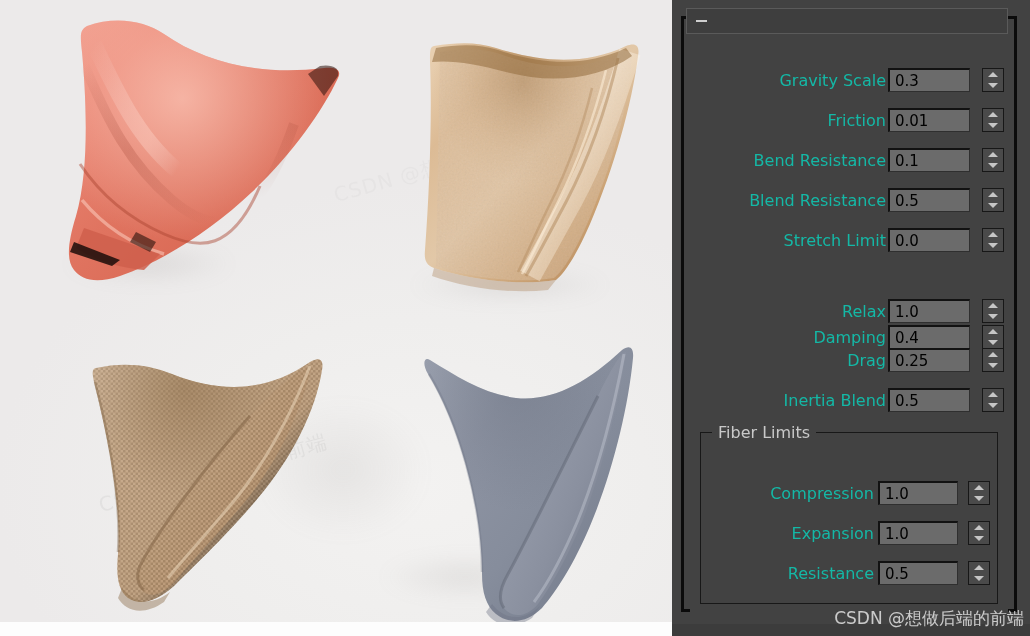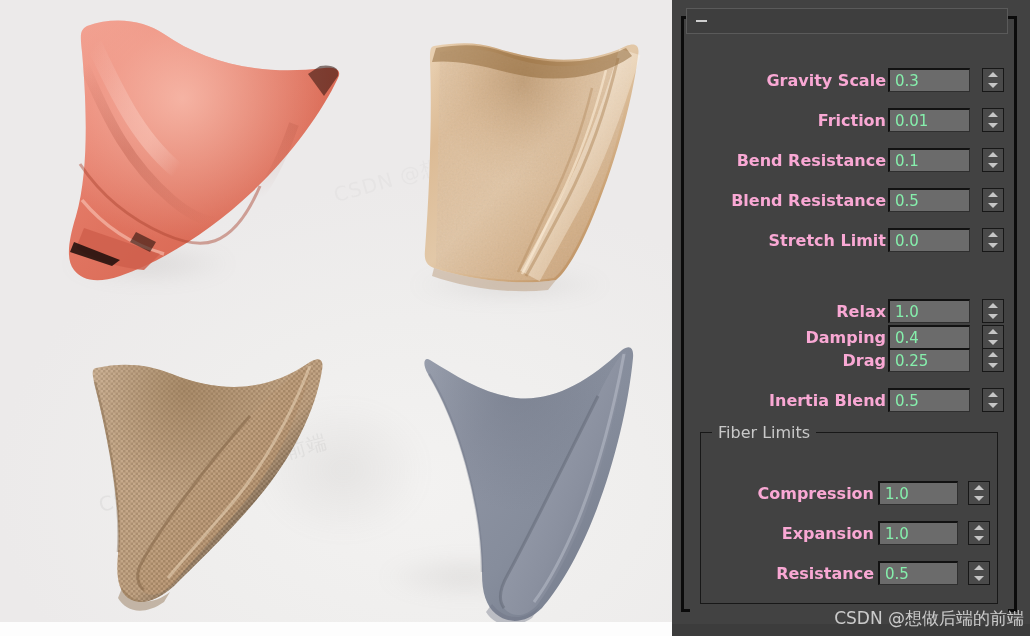--- a/index.html
+++ b/index.html
@@ -124,43 +124,42 @@
     left: 14px;
     width: 326px;
   }
   .param-label {
     position: absolute;
     right: 126px;
     top: 50%;
     transform: translateY(-50%);
     text-align: right;
     font-size: 16px;
-    color: #f9a8d4;
+    color: #14b8a6;
     white-space: nowrap;
-    font-weight: bold;
   }
   .spin-field {
     position: absolute;
     right: 42px;
     top: 3px;
     width: 82px;
     height: 24px;
     background: #6b6b6b;
     border-top: 2px solid #121212;
     border-left: 2px solid #121212;
     border-right: 1px solid #2f2f2f;
     border-bottom: 1px solid #2f2f2f;
     box-sizing: border-box;
   }
   .spin-field .fval {
     position: absolute;
     left: 5px; top: 50%;
     transform: translateY(-50%);
     font-size: 15px;
-    color: #86efac;
+    color: #000000;
   }
   .spinner {
     position: absolute;
     right: 8px;
     top: 3px;
     width: 22px; height: 24px;
     background: #4a4a4a;
     border: 1px solid #171717;
     box-sizing: border-box;
     display: flex;

